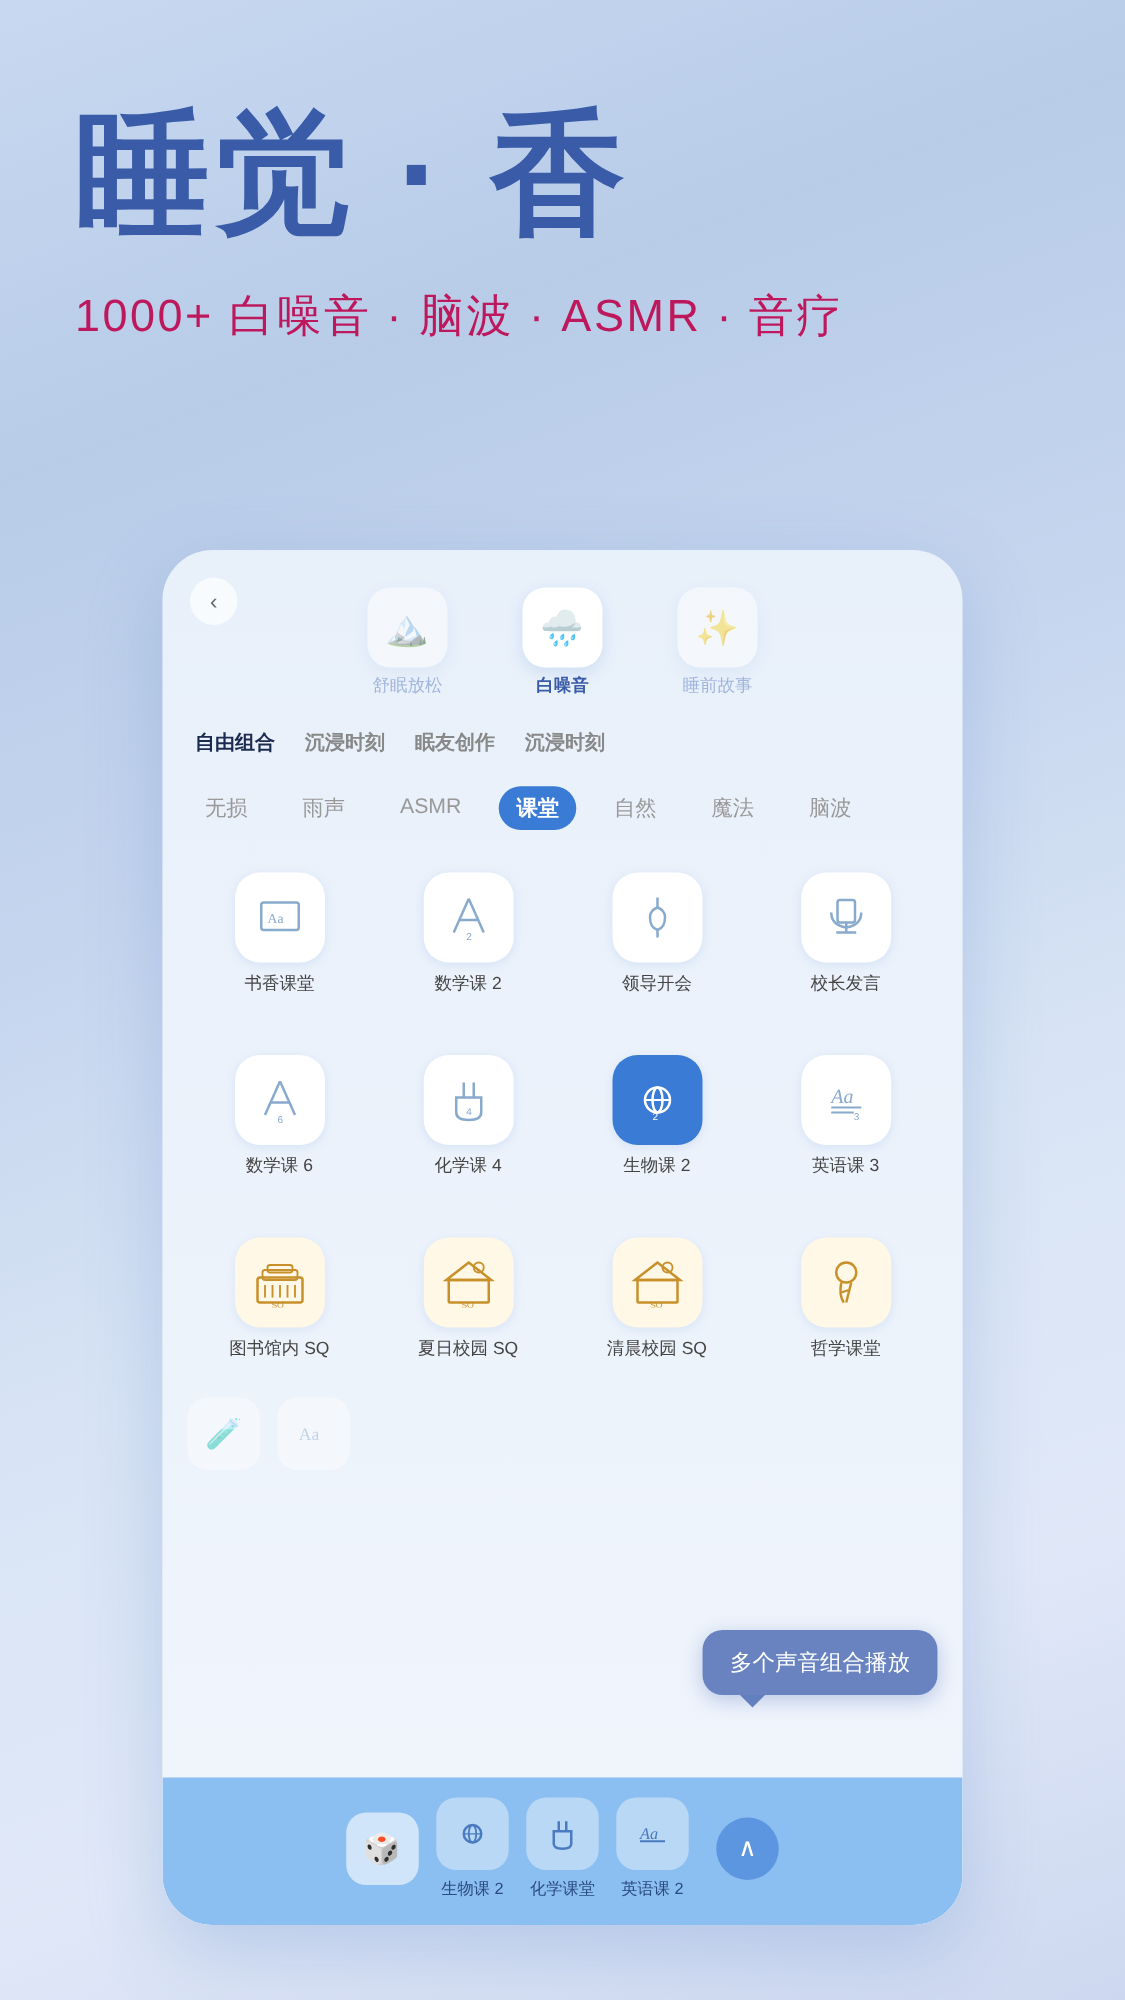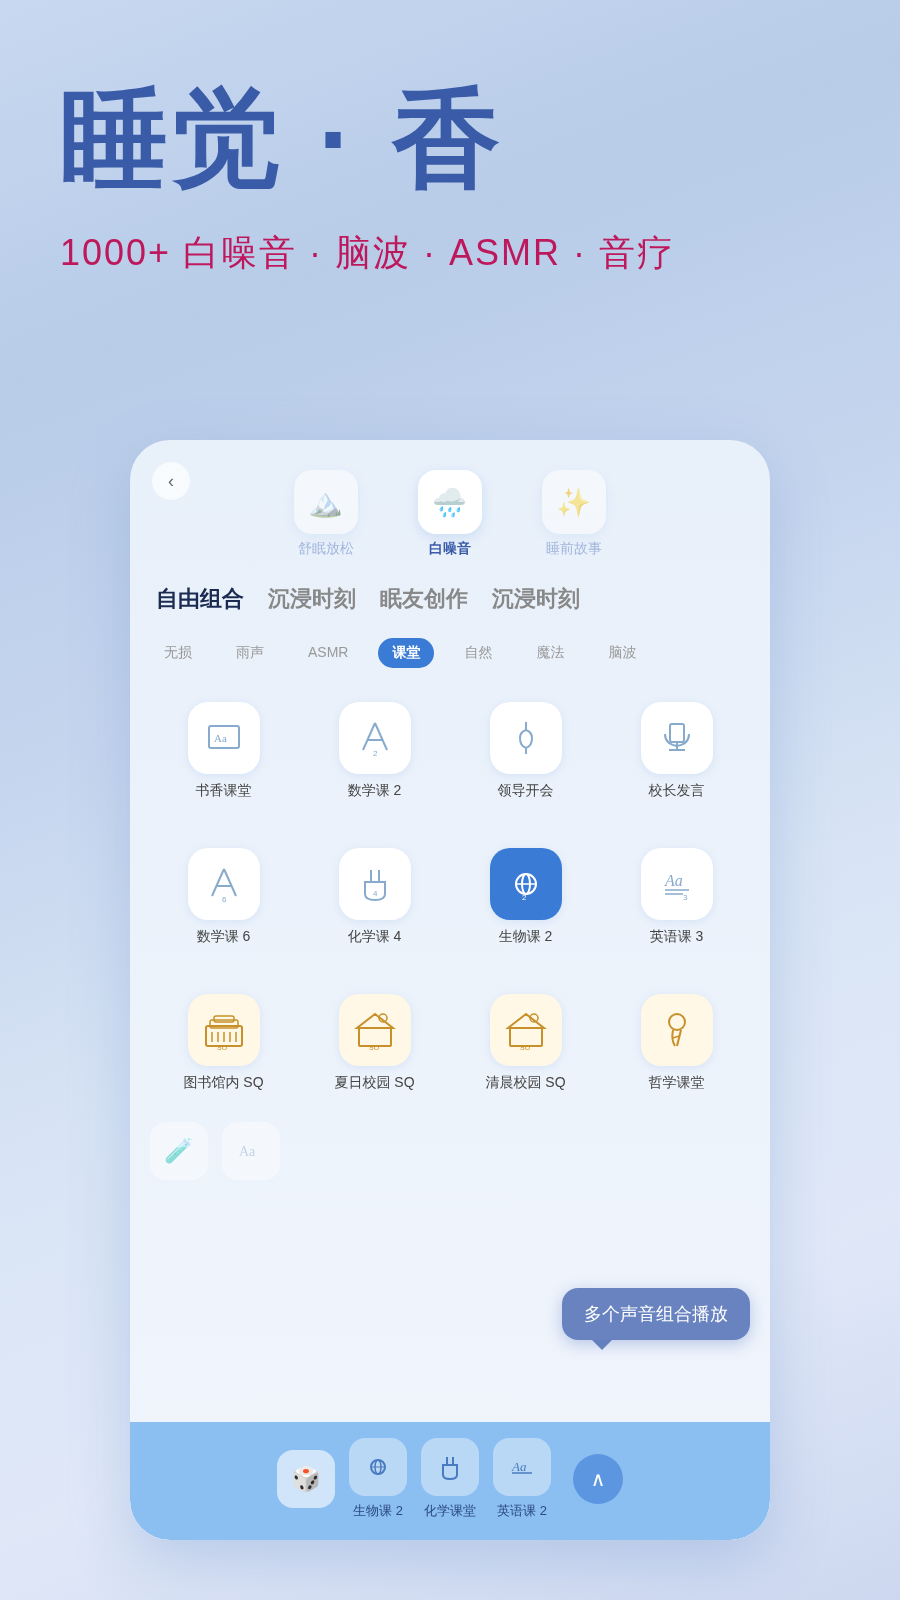--- a/index.html
+++ b/index.html
@@ -102,39 +102,39 @@
     }
 
     
     .category-tabs {
       display: flex;
       gap: 24px;
       padding: 16px 26px;
       overflow: hidden;
     }
     .cat-tab {
-      font-size: 22px;
+      font-size: 16px;
       color: #888;
       font-weight: 600;
       cursor: pointer;
       white-space: nowrap;
     }
     .cat-tab.active {
       color: #1a2a50;
     }
 
     
     .sub-tabs {
       display: flex;
       gap: 16px;
       padding: 8px 20px;
       overflow: hidden;
     }
     .sub-tab {
-      font-size: 14px;
+      font-size: 17px;
       color: #999;
       padding: 6px 14px;
       border-radius: 20px;
       cursor: pointer;
       white-space: nowrap;
       text-align: right;
     }
     .sub-tab.active {
       background: #3a7bd5;
       color: white;
@@ -177,21 +177,21 @@
       font-size: 22px;
     }
     .sound-label {
       font-size: 14px;
       color: #444;
     }
 
     
     .tooltip-bubble {
       position: absolute;
-      bottom: 200px;
+      bottom: 184px;
       right: 20px;
       background: rgba(80,110,180,0.85);
       color: white;
       font-size: 18px;
       padding: 14px 22px;
       border-radius: 16px;
       white-space: nowrap;
       box-shadow: 0 4px 16px rgba(60,90,180,0.3);
     }
     .tooltip-bubble::before {

